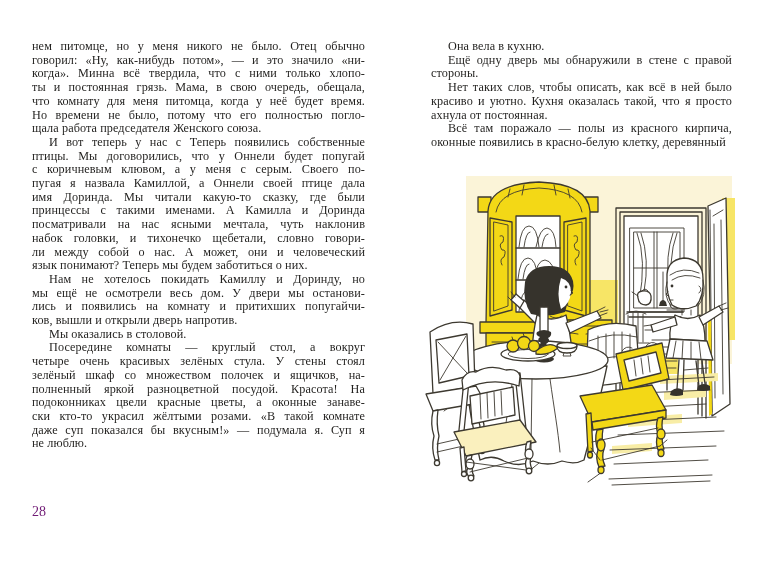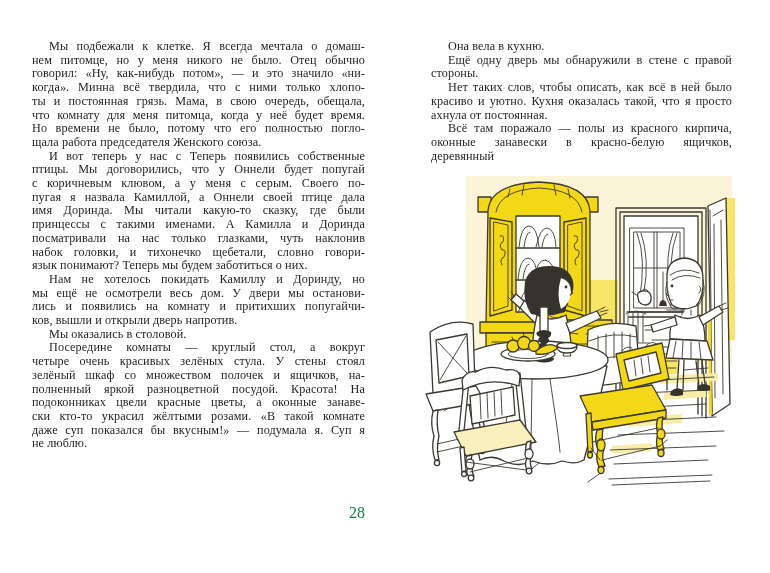--- a/index.html
+++ b/index.html
@@ -13,21 +13,21 @@
     font-size:12.2px; line-height:13.7px; color:#201f1d;
     letter-spacing:0.1px;
   }
   #left-text  { left:32px;  width:333px; }
   #right-text { left:431px; width:301px; }
   .line { text-align:justify; text-align-last:justify; }
   .line.last { text-align-last:left; }
   .line.indent { text-indent:17px; }
   .page-number {
     position:absolute; left:32px; top:504px; width:333px;
-    text-align:right; font-size:16px; color:#15803d;
+    text-align:left; font-size:14px; color:#701a75;
   }
   #illustration { position:absolute; left:420px; top:164px; }
   
   .ln  { fill:none; stroke:#3d3930; stroke-width:1.3; stroke-linecap:round; stroke-linejoin:round; }
   .thin{ stroke-width:0.9; }
   .fy  { fill:#F3D816; stroke:#3d3930; stroke-width:1.3; stroke-linejoin:round; }
   .fy2 { fill:#F7E566; }
   .fp  { fill:#FBF4D8; }
   .fpatch { fill:#F8EDA6; }
   .fw  { fill:#ffffff; stroke:#3d3930; stroke-width:1.3; stroke-linecap:round; stroke-linejoin:round; }
@@ -35,38 +35,38 @@
   .fs  { fill:#FAF0BE; stroke:#3d3930; stroke-width:1.3; stroke-linejoin:round; }
   .fd  { fill:#36332c; }
 </style>
 </head>
 <body>
 
 <div>
 
   <div class="page-text" id="left-text">
       <div>
-        <div class="line indent">Мы подбежали к клетке. Я всегда мечтала о домаш-</div>
         <div class="line">нем питомце, но у меня никого не было. Отец обычно</div>
         <div class="line">говорил: «Ну, как-нибудь потом», — и это значило «ни-</div>
         <div class="line">когда». Минна всё твердила, что с ними только хлопо-</div>
         <div class="line">ты и постоянная грязь. Мама, в свою очередь, обещала,</div>
         <div class="line">что комнату для меня питомца, когда у неё будет время.</div>
         <div class="line">Но времени не было, потому что его полностью погло-</div>
         <div class="line last">щала работа председателя Женского союза.</div>
       </div>
       <div>
         <div class="line indent">И вот теперь у нас с Теперь появились собственные</div>
         <div class="line">птицы. Мы договорились, что у Оннели будет попугай</div>
         <div class="line">с коричневым клювом, а у меня с серым. Своего по-</div>
         <div class="line">пугая я назвала Камиллой, а Оннели своей птице дала</div>
         <div class="line">имя Доринда. Мы читали какую-то сказку, где были</div>
         <div class="line">принцессы с такими именами. А Камилла и Доринда</div>
-        <div class="line">посматривали на нас только глазками, чуть наклонив</div>
+        <div class="line">посматривали на нас ясными мечтала, чуть наклонив</div>
         <div class="line">набок головки, и тихонечко щебетали, словно говори-</div>
+        <div class="line">ли между собой о нас. А может, они и человеческий</div>
         <div class="line last">язык понимают? Теперь мы будем заботиться о них.</div>
       </div>
       <div>
         <div class="line indent">Нам не хотелось покидать Камиллу и Доринду, но</div>
         <div class="line">мы ещё не осмотрели весь дом. У двери мы останови-</div>
         <div class="line">лись и появились на комнату и притихших попугайчи-</div>
         <div class="line last">ков, вышли и открыли дверь напротив.</div>
       </div>
       <div>
         <div class="line indent last">Мы оказались в столовой.</div>
@@ -93,21 +93,21 @@
         <div class="line indent">Ещё одну дверь мы обнаружили в стене с правой</div>
         <div class="line last">стороны.</div>
       </div>
       <div>
         <div class="line indent">Нет таких слов, чтобы описать, как всё в ней было</div>
         <div class="line">красиво и уютно. Кухня оказалась такой, что я просто</div>
         <div class="line last">ахнула от постоянная.</div>
       </div>
       <div>
         <div class="line indent">Всё там поражало — полы из красного кирпича,</div>
-        <div class="line last">оконные занавески в красно-белую ящичков, деревянный</div>
+        <div class="line last">оконные появились в красно-белую клетку, деревянный</div>
       </div>
     </div>
 
   <svg id="illustration" width="345" height="348" viewBox="0 0 345 348" xmlns="http://www.w3.org/2000/svg">
 
     <g>
       <path class="fp" d="M46,12 H312 V200 H196 V186 H46 Z"></path>
       <rect class="fy2" x="170" y="116" width="28" height="74"></rect>
       <rect class="fy2" x="302" y="34" width="13" height="142"></rect>
     </g>

